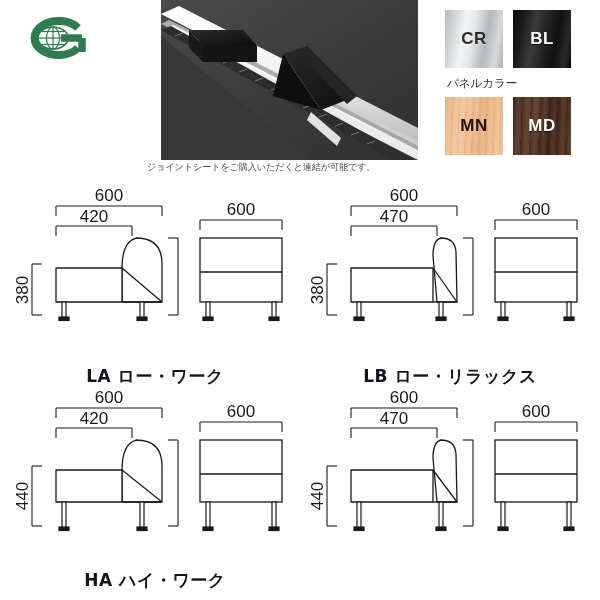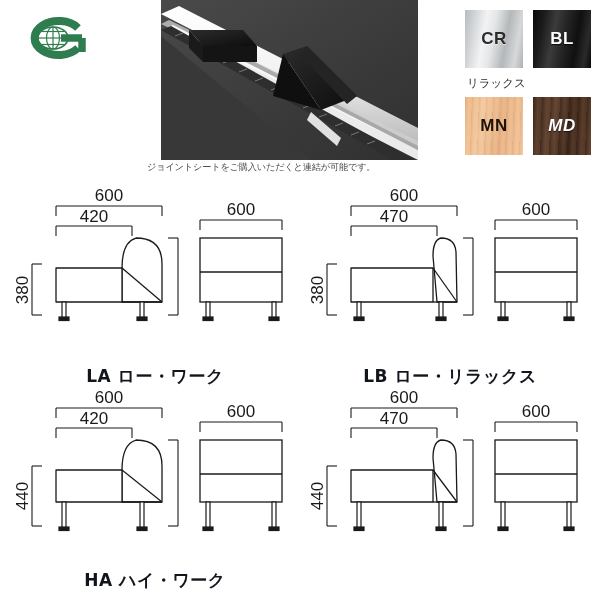--- a/index.html
+++ b/index.html
@@ -25,21 +25,21 @@
 
   
   #note {
     position: absolute; left: 147px; top: 161px; width: 300px;
     font-size: 9.2px; line-height: 12.2px; color: #4b4b4b;
     font-family: "DejaVu Sans", sans-serif;
     letter-spacing: -0.2px;
   }
 
   
-  #swatches { position: absolute; left: 465px; top: 10px; width: 132px; }
+  #swatches { position: absolute; left: 445px; top: 10px; width: 132px; }
   .sw-row { display: flex; gap: 10px; }
   .swatch {
     width: 58px; height: 58px;
     display: flex; align-items: center; justify-content: center;
     font-size: 17px; font-weight: bold; letter-spacing: 0.5px;
     font-family: "Liberation Sans", sans-serif;
   }
   .sw-cr {
     background: linear-gradient(100deg,#b9bcbe 0%,#cfd2d4 14%,#f2f3f4 34%,#e3e5e6 48%,#b5b8ba 68%,#d6d8da 86%,#aeb1b3 100%);
     color: #2b2b2b;
@@ -56,21 +56,20 @@
       repeating-linear-gradient(92deg, rgba(170,110,60,.16) 0px, rgba(170,110,60,0) 2px, rgba(255,225,190,.16) 4px, rgba(170,110,60,0) 7px),
       linear-gradient(98deg,#eab687 0%,#f3c79d 30%,#e7b183 60%,#f2c59a 100%);
     color: #1d1208;
   }
   .sw-md {
     background:
       repeating-linear-gradient(92deg, rgba(30,14,6,.35) 0px, rgba(30,14,6,0) 3px, rgba(140,96,62,.22) 5px, rgba(30,14,6,0) 9px),
       linear-gradient(98deg,#4b3223 0%,#5d4130 35%,#402a1d 62%,#5a3e2c 100%);
     color: #ffffff;
     text-shadow: 0 1px 1px rgba(0,0,0,.7);
-    font-style: italic;
   }
   #panel-color-label {
     font-size: 11.5px; color: #2c2c2c; margin: 8px 0 6px 2px;
     font-family: "DejaVu Sans", sans-serif;
   }
 
   
   .model { position: absolute; width: 290px; height: 208px; }
   #model-LA { left: 10px;  top: 182px; }
   #model-LB { left: 305px; top: 182px; }
@@ -173,21 +172,21 @@
 
   <div id="note">
     <div>ジョイントシートをご購入いただくと連結が可能です。</div>
   </div>
 
   <div id="swatches">
     <div class="sw-row">
       <div class="swatch sw-cr">CR</div>
       <div class="swatch sw-bl">BL</div>
     </div>
-    <div id="panel-color-label">リラックス</div>
+    <div id="panel-color-label">パネルカラー</div>
     <div class="sw-row">
       <div class="swatch sw-mn">MN</div>
       <div class="swatch sw-md">MD</div>
     </div>
   </div>
 
   <div class="model" id="model-LA">
     <svg class="dia" viewBox="0 0 290 172">
       <g stroke="#1a1a1a" fill="none" stroke-width="1.1">
 

